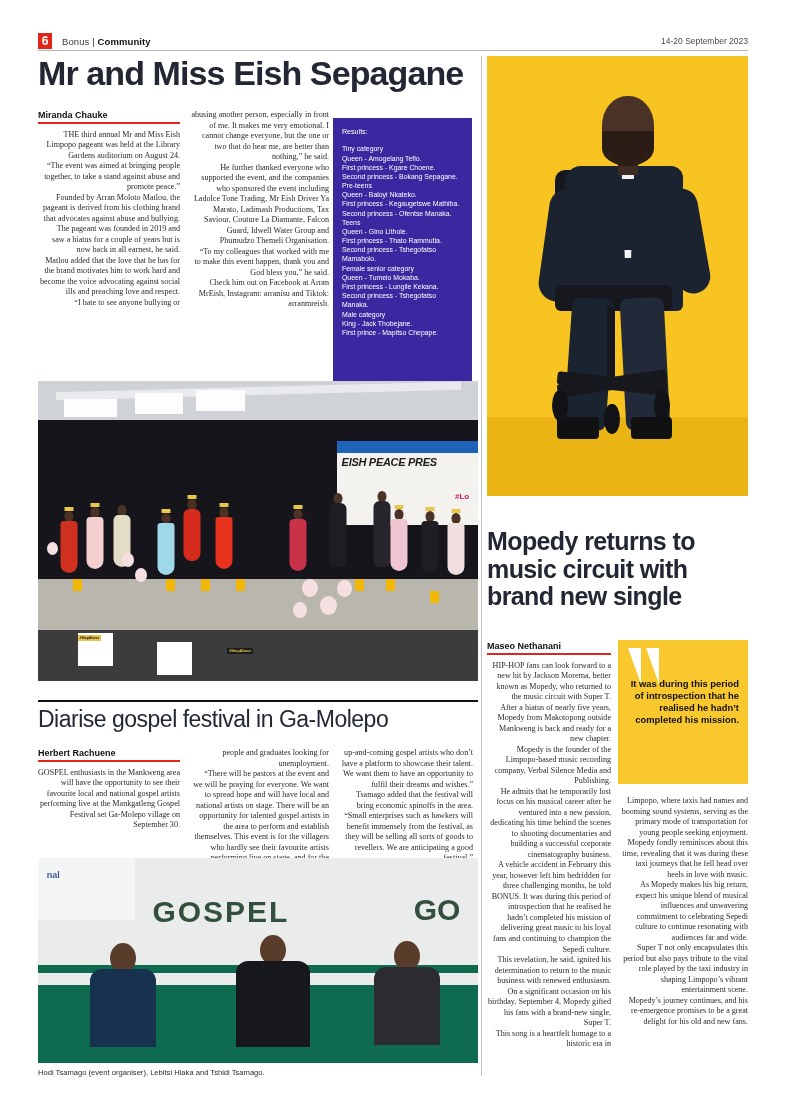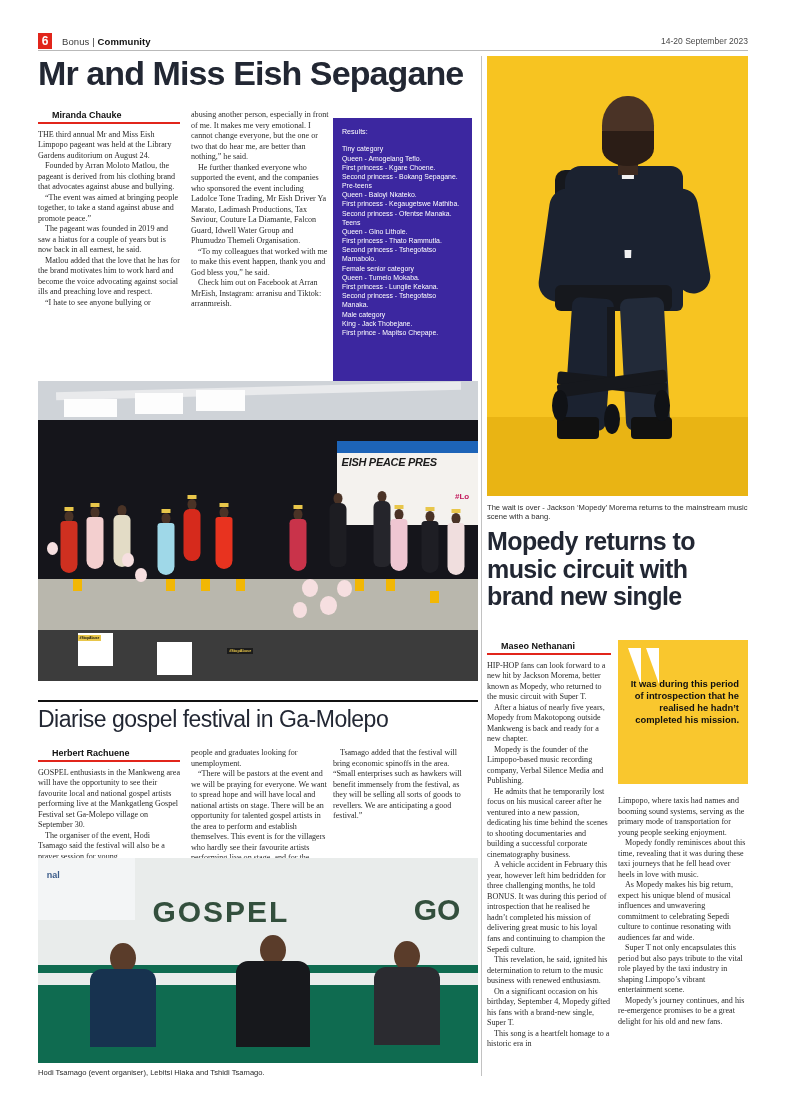--- a/index.html
+++ b/index.html
@@ -32,27 +32,27 @@
 
   
   .headline-main {
     position:absolute; left:38px; top:56px; width:440px;
     font-size:34px; font-weight:bold; line-height:1.02;
     letter-spacing:-0.9px; color:#222733;
     font-family:"Liberation Sans", sans-serif;
   }
 
   
-  .byline { font-size:9px; font-weight:bold; color:#111; padding-bottom:2px;margin-left:14px; }
+  .byline { font-size:9px; font-weight:bold; color:#111; padding-bottom:2px; }
   .byline-rule { width:100%; height:1.6px; background:#e1251b; margin-bottom:6px; }
 
   
   .bodytext {
     font-family:"Liberation Serif", serif;
-    font-size:8.1px; line-height:1.30; color:#2a2a2a; text-align:left;
+    font-size:8.1px; line-height:1.30; color:#2a2a2a; text-align:right;
   }
   .bodytext p { margin:0; text-indent:7px; }
   .bodytext p.first { text-indent:0; }
 
   
   .s1c1 { position:absolute; left:38px;  top:110px; width:142px; }
   .s1c2 { position:absolute; left:191px; top:110px; width:138px; }
 
   
   .results-box {
@@ -207,22 +207,22 @@
   </div>
   <div class="rule-top"></div>
 
   <div class="headline-main">Mr and Miss Eish Sepagane</div>
 
   <div class="s1c1">
     <div class="byline">Miranda Chauke</div>
     <div class="byline-rule"></div>
     <div class="bodytext">
       <p class="first">THE third annual Mr and Miss Eish Limpopo pageant was held at the Library Gardens auditorium on August 24.</p>
+      <p>“The event was aimed at bringing people together, to take a stand against abuse and promote peace.”</p>
       <p>Founded by Arran Moloto Matlou, the pageant is derived from his clothing brand that advocates against abuse and bullying.</p>
-      <p>“The event was aimed at bringing people together, to take a stand against abuse and promote peace.”</p>
       <p>The pageant was founded in 2019 and saw a hiatus for a couple of years but is now back in all earnest, he said.</p>
       <p>Matlou added that the love that he has for the brand motivates him to work hard and become the voice advocating against social ills and preaching love and respect.</p>
       <p>“I hate to see anyone bullying or</p>
     </div>
   </div>
 
   <div class="s1c2 bodytext">
     <p class="first">abusing another person, especially in front of me. It makes me very emotional. I cannot change everyone, but the one or two that do hear me, are better than nothing,” he said.</p>
     <p>He further thanked everyone who supported the event, and the companies who sponsored the event including Ladolce Tone Trading, Mr Eish Driver Ya Marato, Ladimash Productions, Tax Saviour, Couture La Diamante, Falcon Guard, Idwell Water Group and Phumudzo Themeli Organisation.</p>
     <p>“To my colleagues that worked with me to make this event happen, thank you and God bless you,” he said.</p>
@@ -349,28 +349,28 @@
 
   <div class="rule-mid"></div>
 
   <div class="headline-2">Diarise gospel festival in Ga-Molepo</div>
 
   <div class="s2c1">
     <div class="byline">Herbert Rachuene</div>
     <div class="byline-rule"></div>
     <div class="bodytext">
       <p class="first">GOSPEL enthusiasts in the Mankweng area will have the opportunity to see their favourite local and national gospel artists performing live at the Mankgatleng Gospel Festival set Ga-Molepo village on September 30.</p>
-      <p>The organiser of the event, Hodi Tsamago said the festival will also be a prayer session for young</p>
     </div>
   </div>
   <div class="s2c2 bodytext">
     <p class="first">people and graduates looking for unemployment.</p>
     <p>“There will be pastors at the event and we will be praying for everyone. We want to spread hope and will have local and national artists on stage. There will be an opportunity for talented gospel artists in the area to perform and establish themselves. This event is for the villagers who hardly see their favourite artists performing live on stage, and for the</p>
   </div>
   <div class="s2c3 bodytext">
+    <p class="first">up-and-coming gospel artists who don’t have a platform to showcase their talent. We want them to have an opportunity to fulfil their dreams and wishes.”</p>
     <p>Tsamago added that the festival will bring economic spinoffs in the area. “Small enterprises such as hawkers will benefit immensely from the festival, as they will be selling all sorts of goods to revellers. We are anticipating a good festival.”</p>
   </div>
 
   <div class="photo2">
     <div class="ph p2bg" style="position:absolute;"></div>
     <div class="ph p2band"></div>
     <div class="ph p2green"></div>
     <div class="ph p2band2"></div>
     <div class="ph p2nav"></div>
     <div class="p2navtxt">nal</div>
@@ -412,21 +412,20 @@
     <div class="ph p3shoeL"></div>
     <div class="ph p3shoeR"></div>
     <div class="ph p3pole"></div>
     <div class="ph p3base1"></div>
     <div class="ph p3base2"></div>
     <div class="ph p3w1"></div>
     <div class="ph p3w2"></div>
     <div class="ph p3w3"></div>
   </div>
 
-  <div class="cap cap3">The wait is over - Jackson ‘Mopedy’ Morema returns to the mainstream music scene with a bang.</div>
   <div class="headline-3">Mopedy returns to music circuit with brand new single</div>
 
   <div class="s3c1">
     <div class="byline">Maseo Nethanani</div>
     <div class="byline-rule"></div>
     <div class="bodytext">
       <p class="first">HIP-HOP fans can look forward to a new hit by Jackson Morema, better known as Mopedy, who returned to the music circuit with Super T.</p>
       <p>After a hiatus of nearly five years, Mopedy from Makotopong outside Mankweng is back and ready for a new chapter.</p>
       <p>Mopedy is the founder of the Limpopo-based music recording company, Verbal Silence Media and Publishing.</p>
       <p>He admits that he temporarily lost focus on his musical career after he ventured into a new passion, dedicating his time behind the scenes to shooting documentaries and building a successful corporate cinematography business.</p>

